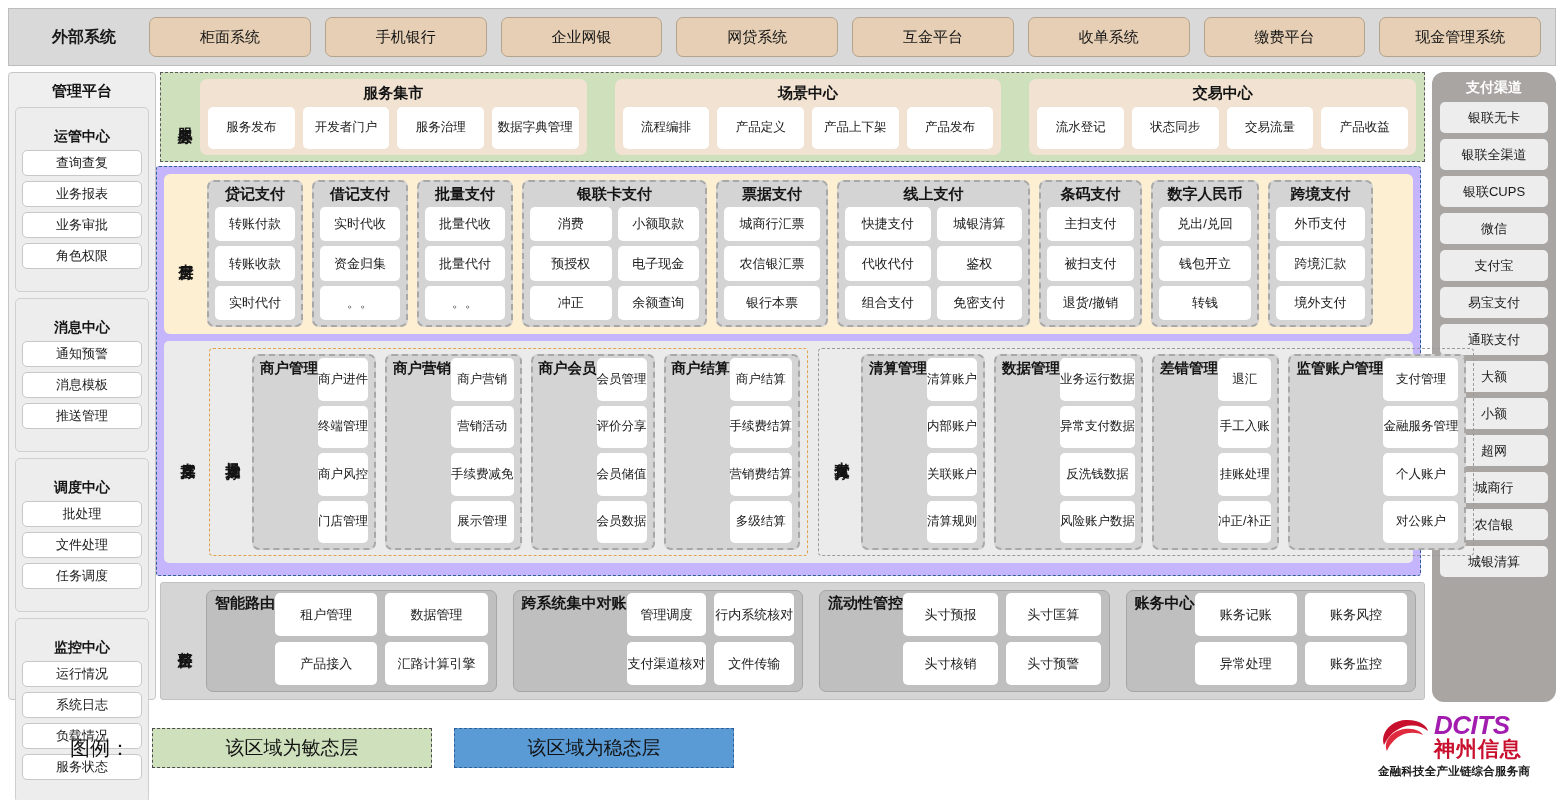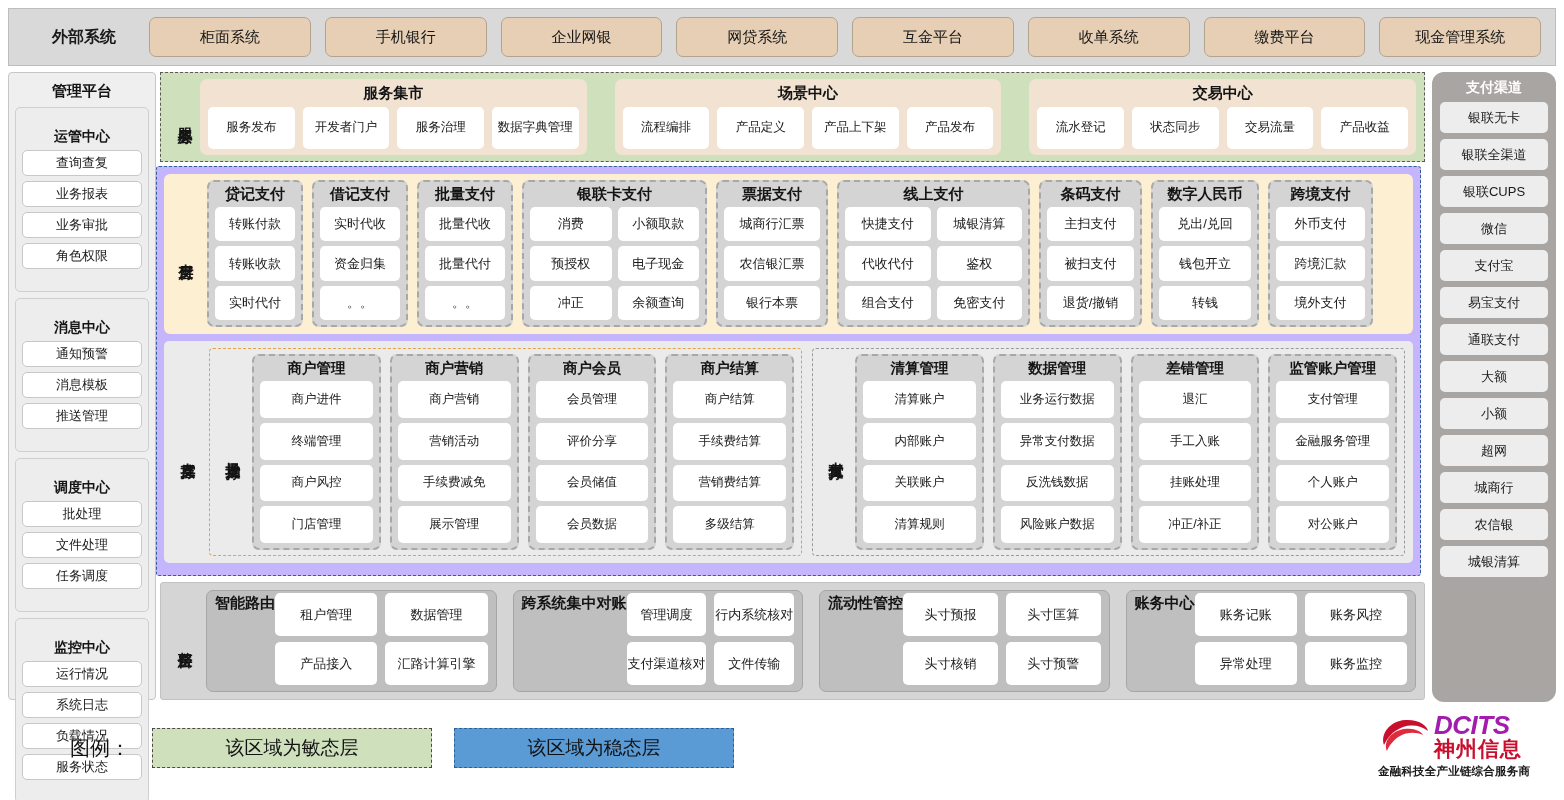--- a/index.html
+++ b/index.html
@@ -178,21 +178,21 @@
   }
   .sup-box.scene { border: 1px dashed #e0a24a; }
   .sup-box.paysup { border: 1px dashed #9a9a9a; }
   .sup-cards { display: flex; flex: 1; gap: 9px; }
   .sup-card {
     flex: 1;
     background: #d4d4d4;
     border: 2px dashed #a8a8a8;
     border-radius: 7px;
     padding: 2px 6px 5px;
-    display: flex; flex-direction: column;
+    display: flex; flex-direction: row;
   }
   .sup-card-title {
     text-align: center; font-size: 14.5px; font-weight: bold;
     color: #141414; padding: 1px 0 3px; white-space: nowrap;
   }
   .sup-items { display: flex; flex-direction: column; gap: 5px; flex: 1; }
   .sup-items .chip { flex: 1; border: none; border-radius: 5px; font-size: 12.5px; }
 
   
   .int-layer {

